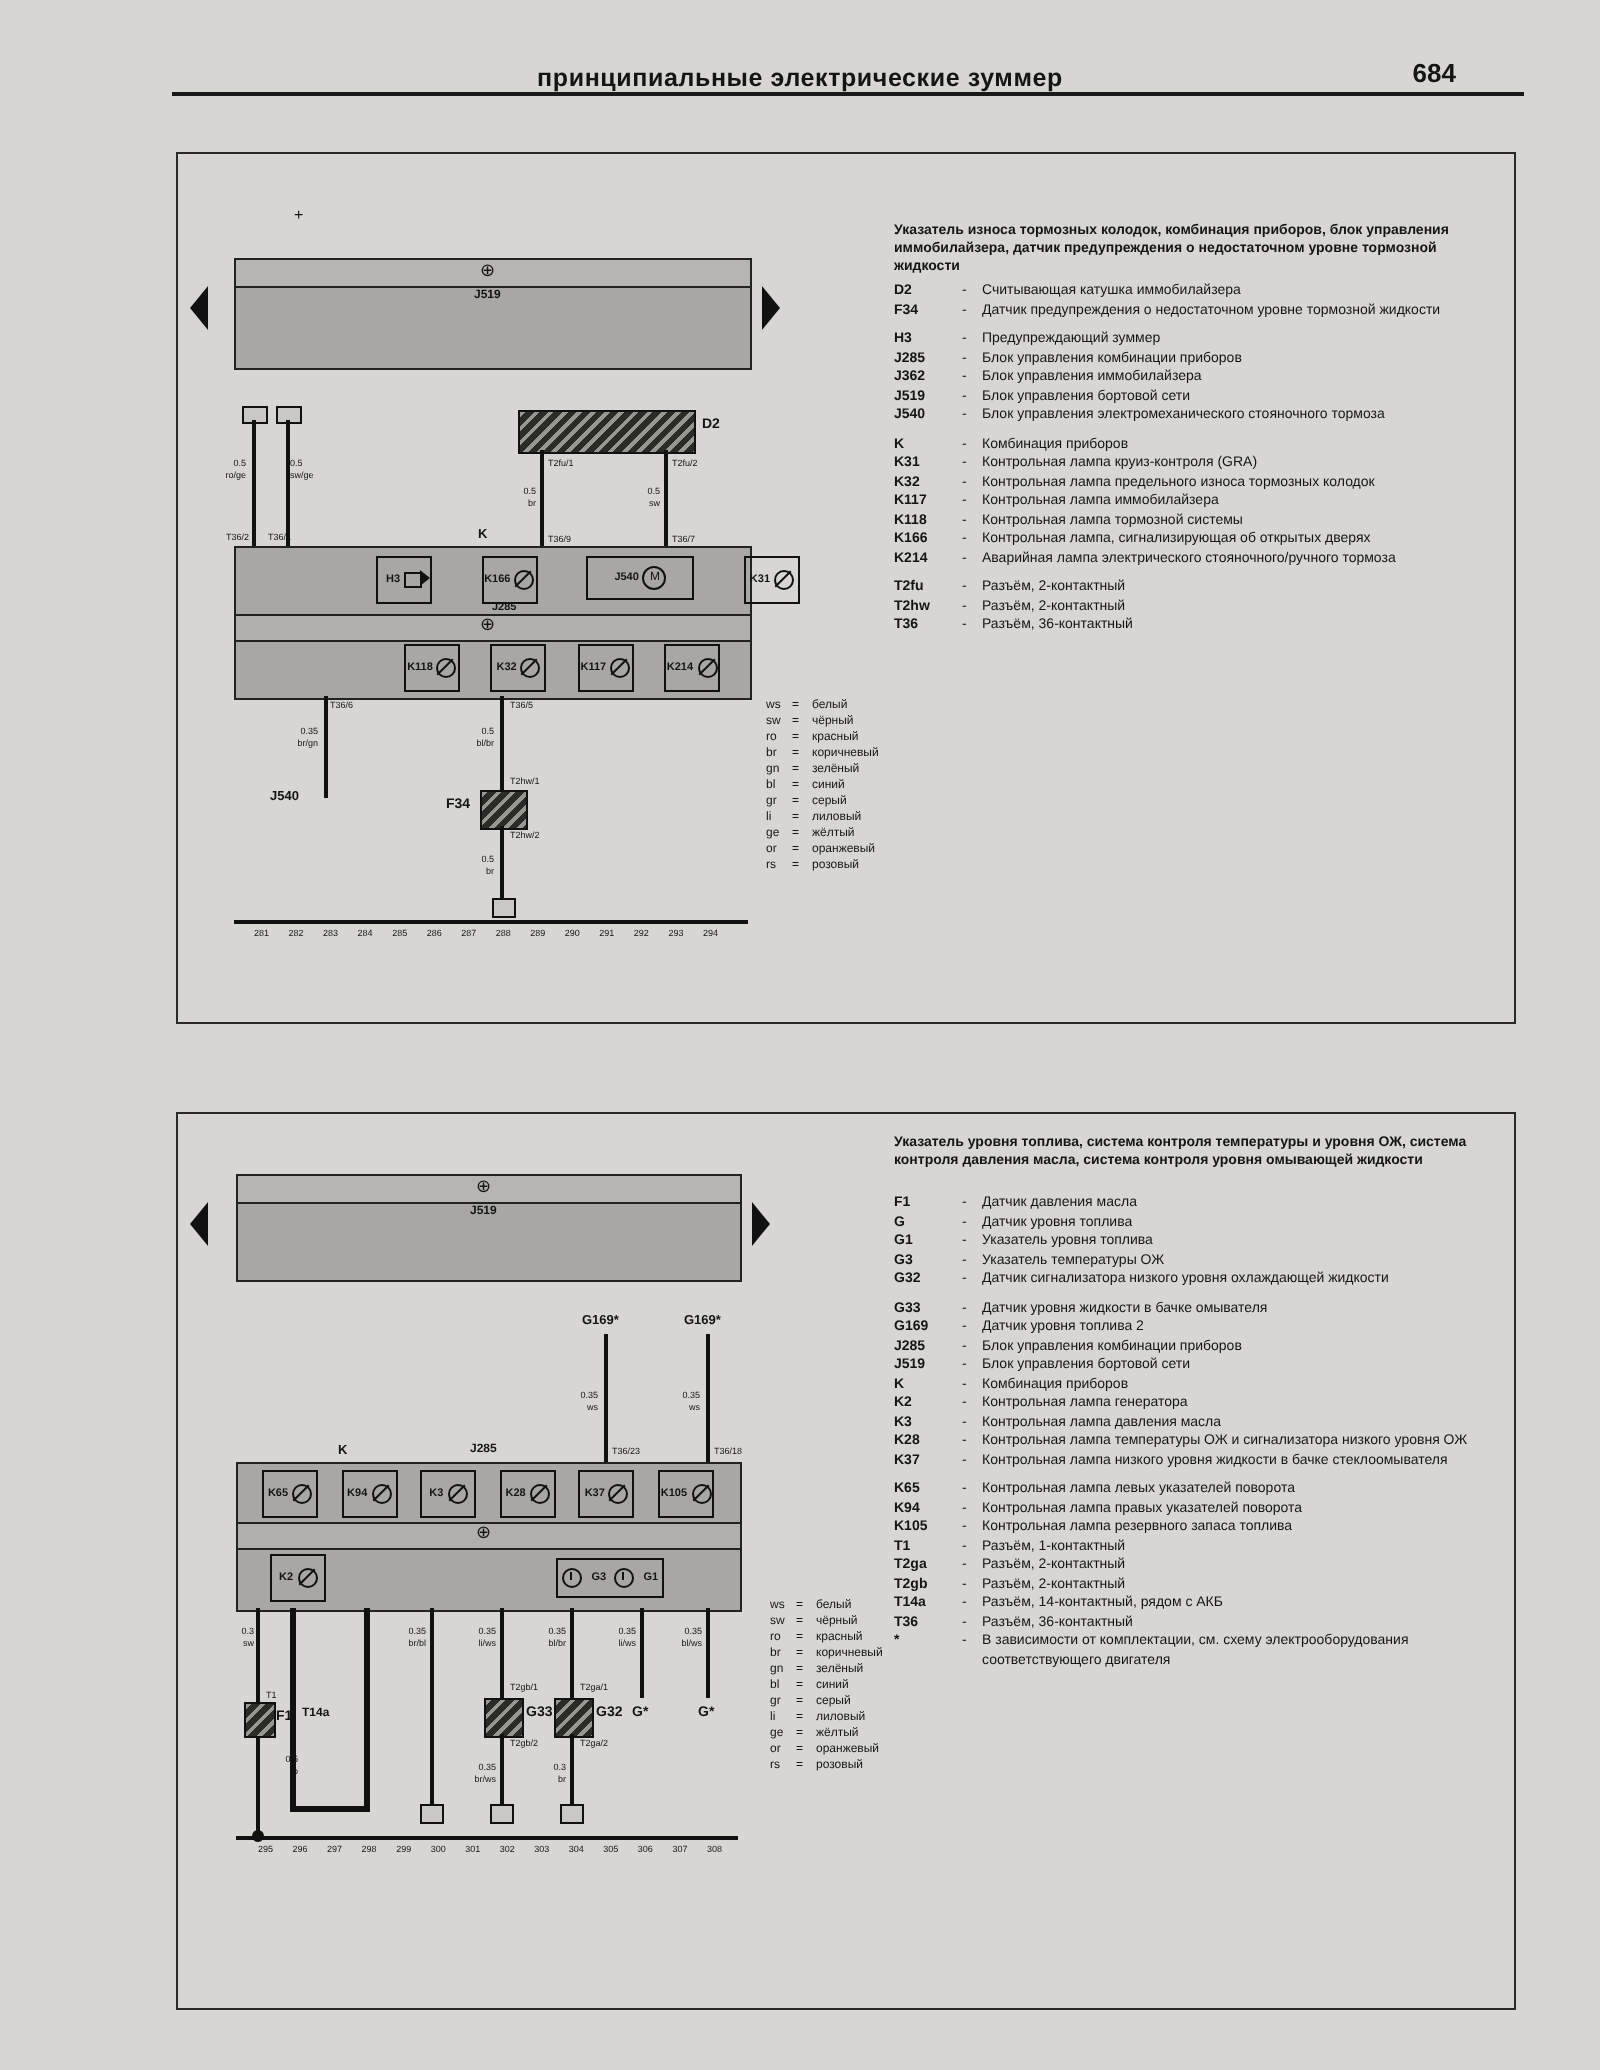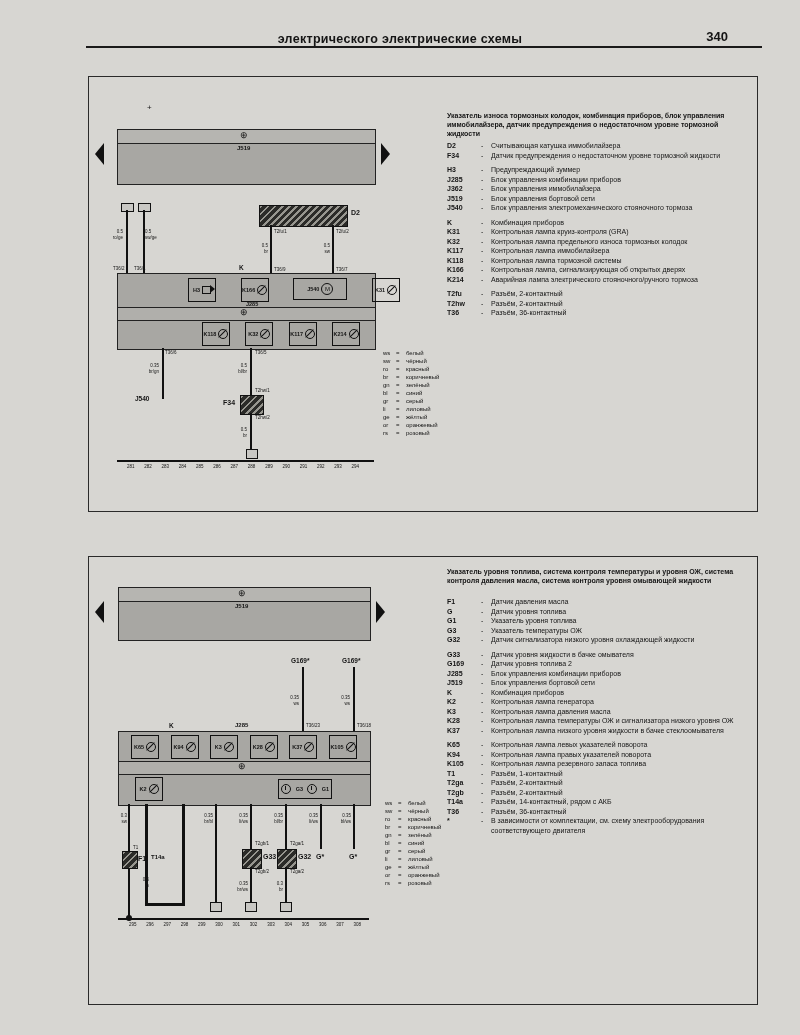--- a/index.html
+++ b/index.html
@@ -64,22 +64,22 @@
   .ggl::after{content:"";position:absolute;left:3px;top:1px;width:1px;height:4px;background:#111;}
   .glabel{font-weight:bold;font-size:5.5px;margin-left:1px;}
   .tnum{font-size:4.5px;}
   .trackrow{position:absolute;display:flex;justify-content:space-between;}
 </style>
 </head>
 <body>
 
 <div>
 
-  <div class="hdr-title">электрического электрические схемы</div>
-  <div class="hdr-page">340</div>
+  <div class="hdr-title">принципиальные электрические зуммер</div>
+  <div class="hdr-page">684</div>
   <div class="hdr-rule"></div>
 
   <section class="panel p1">
     <div class="diagram">
       <span class="regmark" style="left:58px;top:26px;">+</span>
 
       <div class="band" style="left:28px;top:52px;width:257px;height:54px;">
         <div class="bstrip"></div>
         <span class="sym" style="left:122px;top:1px;">⊕</span>
         <span class="blabel" style="left:119px;top:15px;">J519</span>

